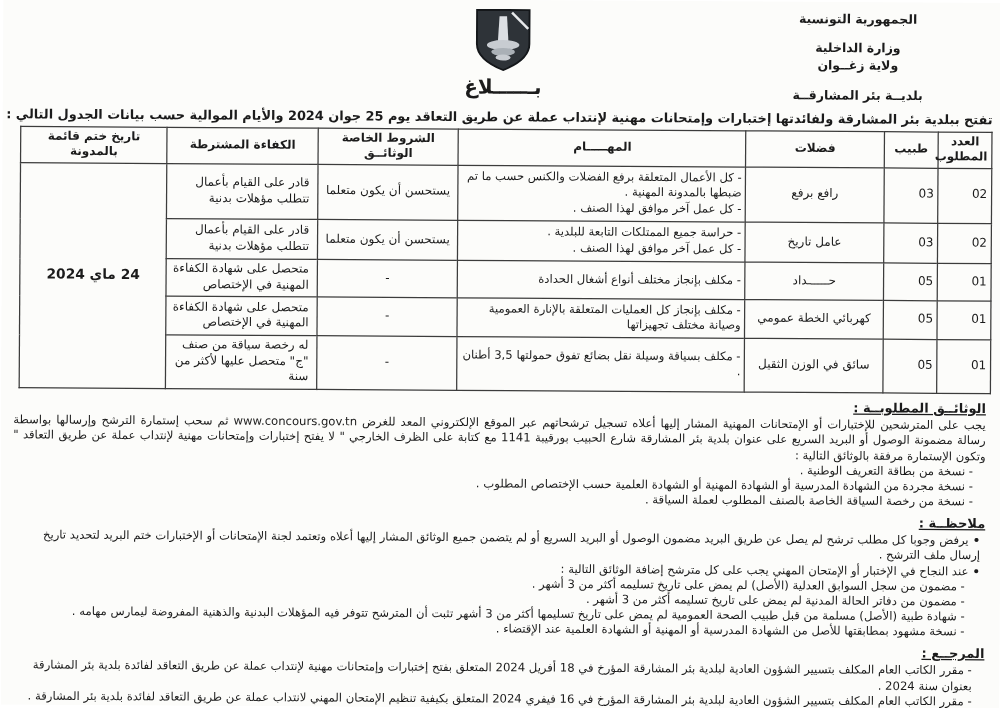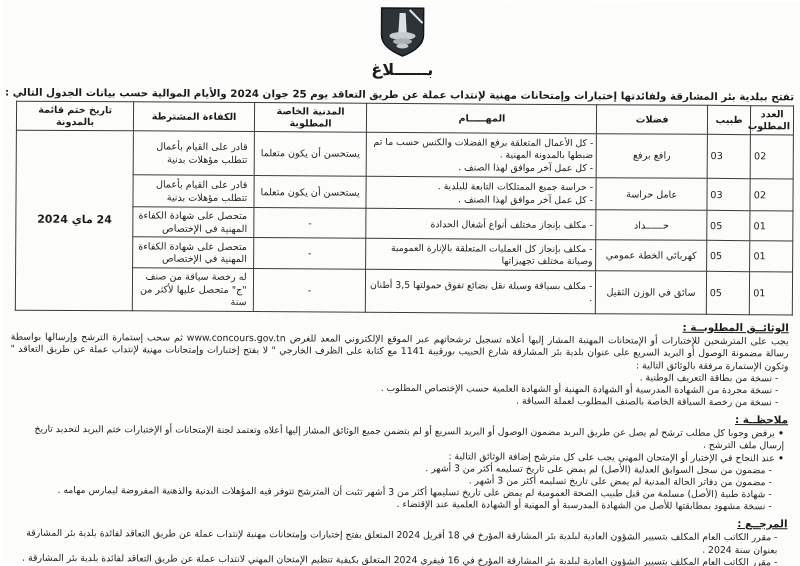--- a/index.html
+++ b/index.html
@@ -26,21 +26,21 @@
   table.tbl{
     border-collapse:collapse;width:calc(100% - 22px);margin:1px 8px 0 14px;
     table-layout:fixed;
   }
   .tbl th,.tbl td{border:1px solid #3c3c3c;padding:2px 3px;vertical-align:middle;}
   .tbl th{font-size:9.6px;font-weight:bold;text-align:center;line-height:1.25;}
   .tbl td{font-size:9.6px;line-height:1.3;}
   col.c-count{width:5.5%;} col.c-grade{width:5.6%;} col.c-pos{width:14.2%;}
   col.c-tasks{width:29.6%;} col.c-cond{width:14.5%;} col.c-comp{width:15.5%;}
   col.c-date{width:15.1%;}
-  td.num{text-align:left;border-radius:11px;}
+  td.num{text-align:right;border-radius:11px;}
   td.pos{text-align:center;}
   td.tasks{font-size:9.3px;text-align:right;}
   td.tasks div{margin:1px 0;}
   td.cond{text-align:center;}
   td.comp{text-align:right;padding-right:6px;}
   td.date{text-align:center;font-weight:bold;font-size:11px;}
   
   .below{margin:6px 12px 0 10px;font-size:9.3px;line-height:1.3;}
   .sec{margin-bottom:5px;}
   .h{font-size:10.4px;font-weight:bold;text-decoration:underline;margin-bottom:1px;}
@@ -49,20 +49,26 @@
   .bullet{margin-right:4px;}
   .bullet::before{content:"\2022\00a0";font-weight:bold;}
   .ind{margin-right:16px;}
 </style>
 </head>
 <body>
 
 <div class="sheet">
 
   <div class="header">
+    <div class="gov">
+      <div class="g1">الجمهورية التونسية</div>
+      <div class="g2">وزارة الداخلية</div>
+      <div class="g2">ولاية زغــوان</div>
+      <div class="g3">بلديــة بئر المشارقــة</div>
+    </div>
     <div class="logo">
       <svg width="48" height="52" viewBox="0 0 48 52" xmlns="http://www.w3.org/2000/svg">
         <path d="M3 2 h42 v27 c0 11 -11 17 -21 21 C14 46 3 40 3 29 Z" fill="#2e3338" stroke="#14171a" stroke-width="1.5"></path>
         <path d="M31 4 L44 17" stroke="#e8eaec" stroke-width="2"></path>
         <path d="M21 7 h6 l1.2 20 h-8.4 Z" fill="#dcdfe3"></path>
         <ellipse cx="24" cy="30" rx="13" ry="4" fill="#c8ccd1"></ellipse>
         <ellipse cx="24" cy="35.5" rx="9.5" ry="3.2" fill="#aab0b6"></ellipse>
         <ellipse cx="24" cy="40" rx="6" ry="2.4" fill="#c8ccd1"></ellipse>
       </svg>
     </div>
@@ -80,42 +86,42 @@
       <col class="c-cond">
         <col class="c-comp">
         <col class="c-date">
     </colgroup>
     <thead>
       <tr>
         <th>العدد المطلوب</th>
         <th>طبيب</th>
         <th>فضلات</th>
         <th>المهـــــام</th>
-        <th>المدنية الخاصة المطلوبة</th>
+        <th>الشروط الخاصة الوثائــق</th>
         <th>الكفاءة المشترطة</th>
         <th>تاريخ ختم قائمة بالمدونة</th>
       </tr>
     </thead>
     <tbody>
       <tr>
         <td class="num">02</td>
         <td class="num">03</td>
         <td class="pos">رافع برفع</td>
         <td class="tasks">
           <div>- كل الأعمال المتعلقة برفع الفضلات والكنس حسب ما تم ضبطها بالمدونة المهنية .</div>
           <div>- كل عمل آخر موافق لهذا الصنف .</div>
         </td>
         <td class="cond">يستحسن أن يكون متعلما</td>
         <td class="comp">قادر على القيام بأعمال تتطلب مؤهلات بدنية</td>
         <td class="date" rowspan="5">24 ماي 2024</td>
       </tr>
       <tr>
         <td class="num">02</td>
         <td class="num">03</td>
-        <td class="pos">عامل حراسة</td>
+        <td class="pos">عامل تاريخ</td>
         <td class="tasks">
           <div>- حراسة جميع الممتلكات التابعة للبلدية .</div>
           <div>- كل عمل آخر موافق لهذا الصنف .</div>
         </td>
         <td class="cond">يستحسن أن يكون متعلما</td>
         <td class="comp">قادر على القيام بأعمال تتطلب مؤهلات بدنية</td>
       </tr>
       <tr>
         <td class="num">01</td>
         <td class="num">05</td>

